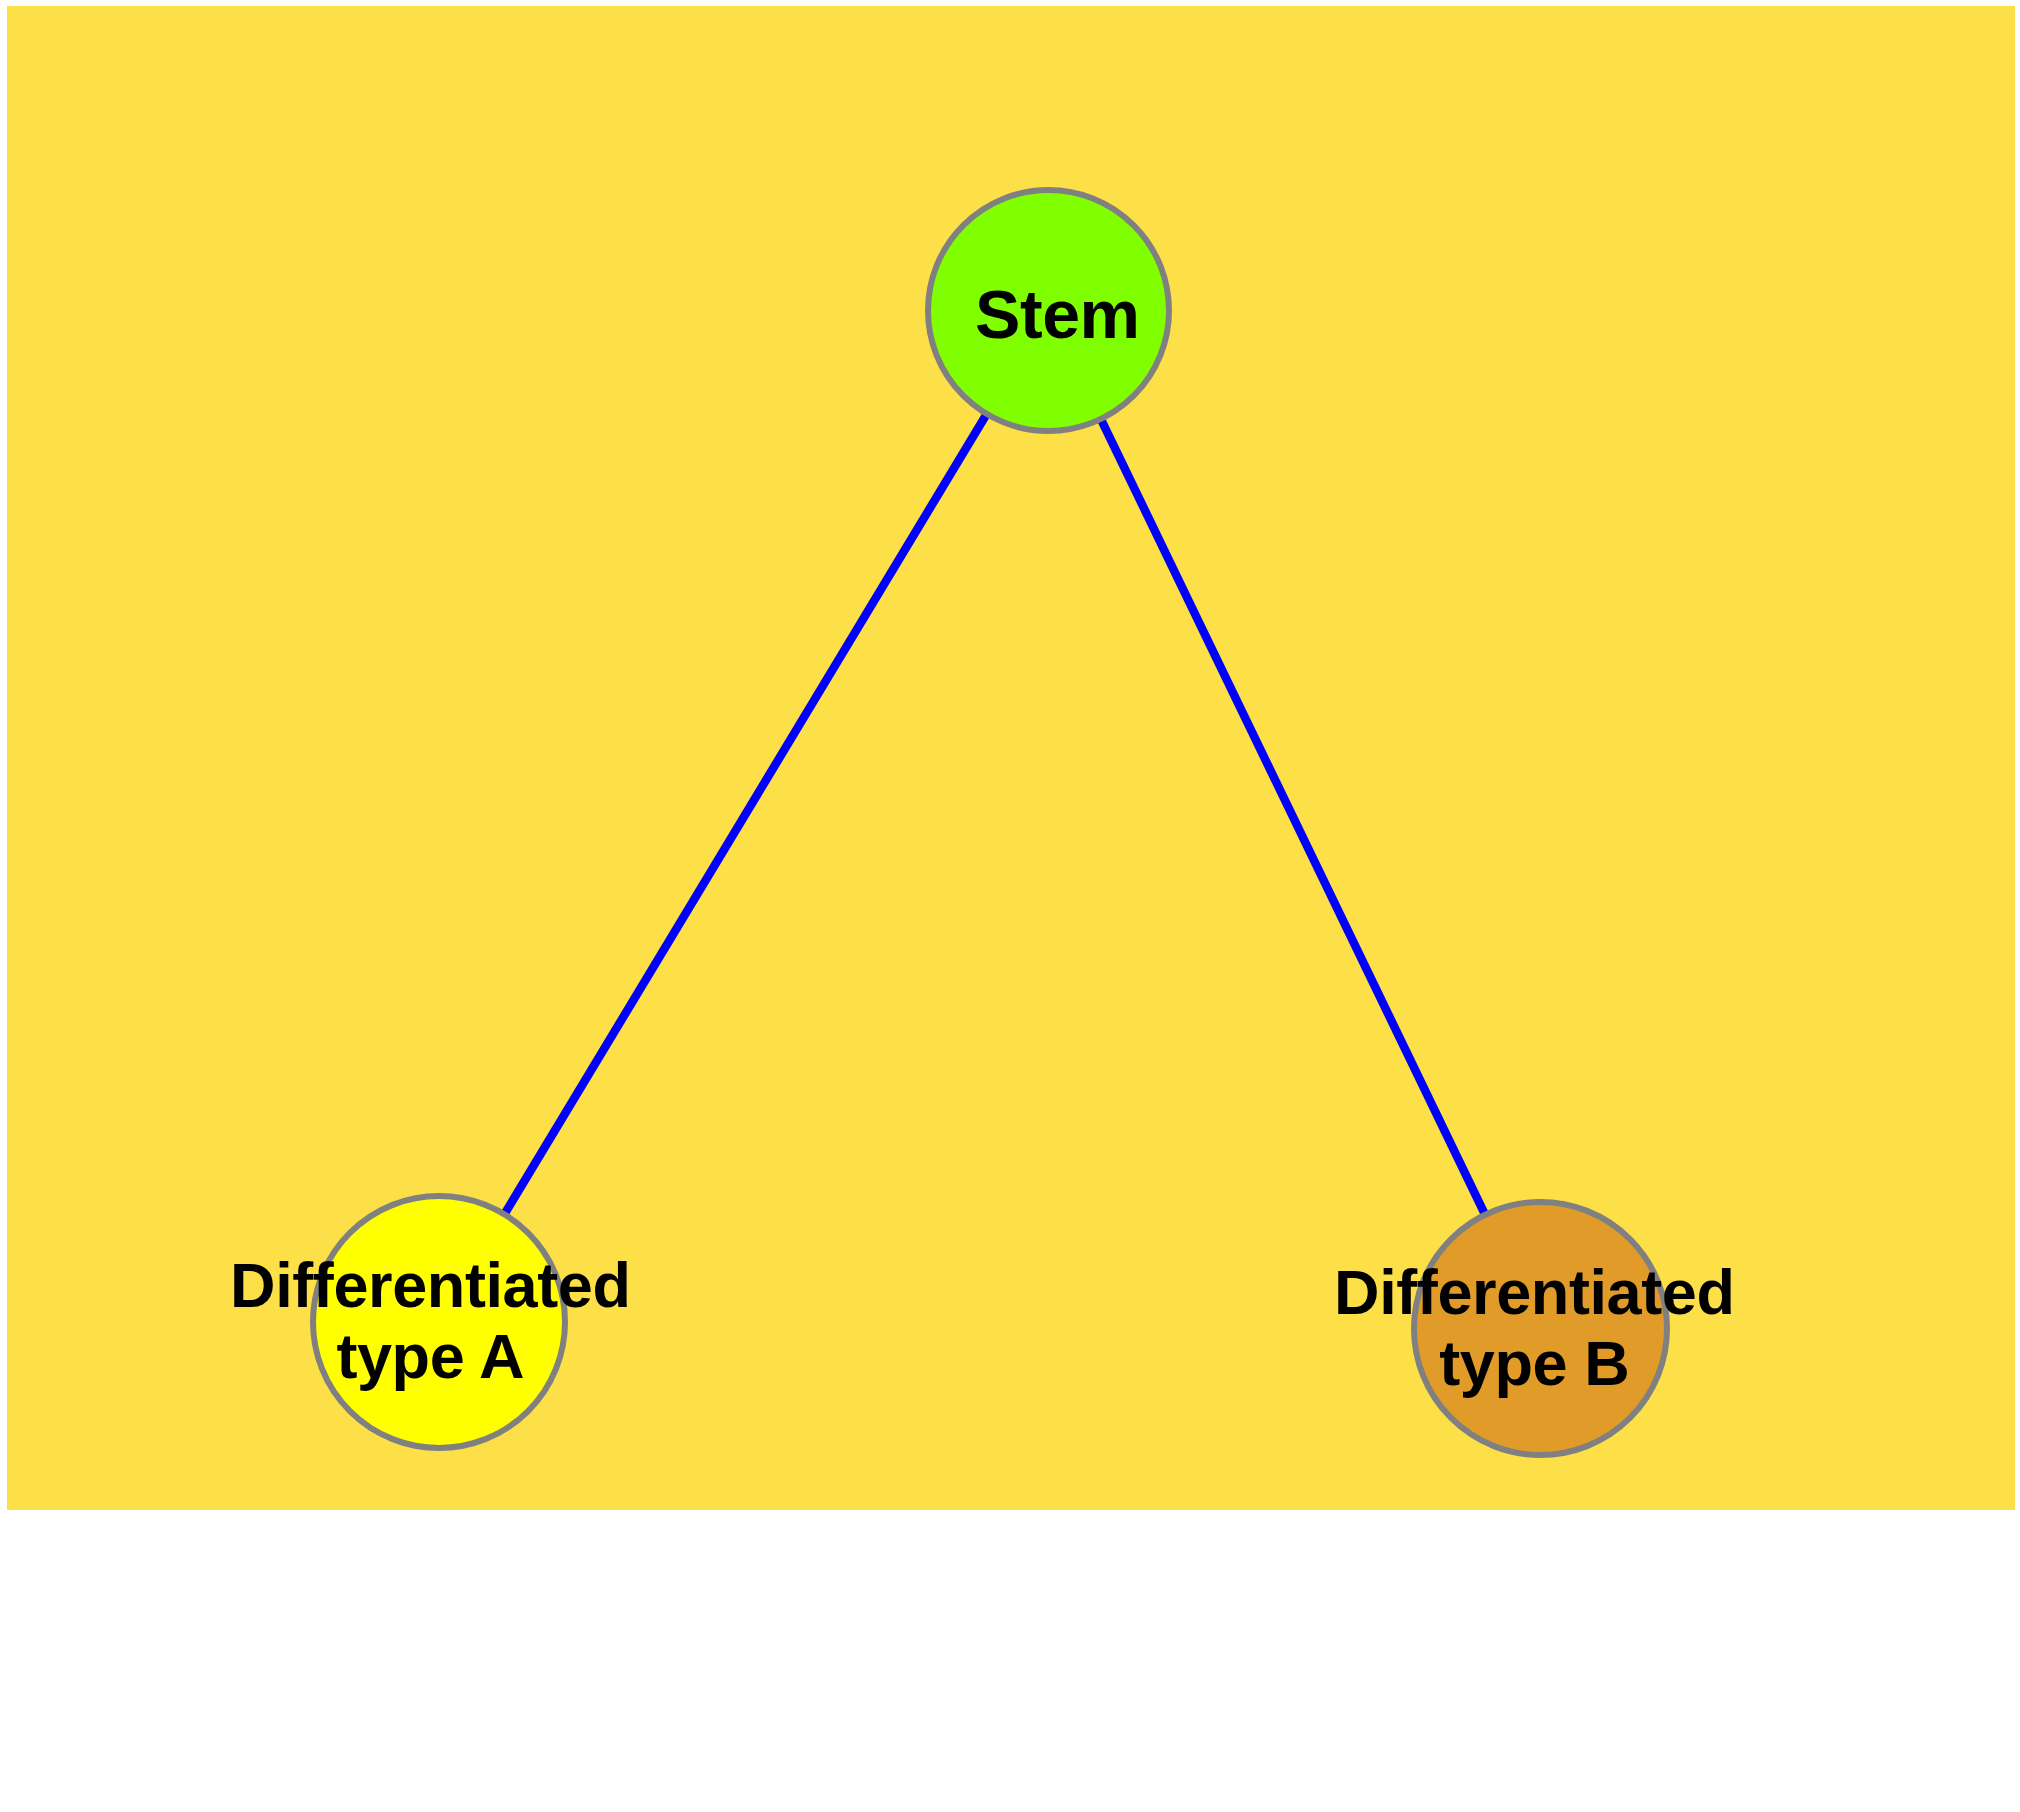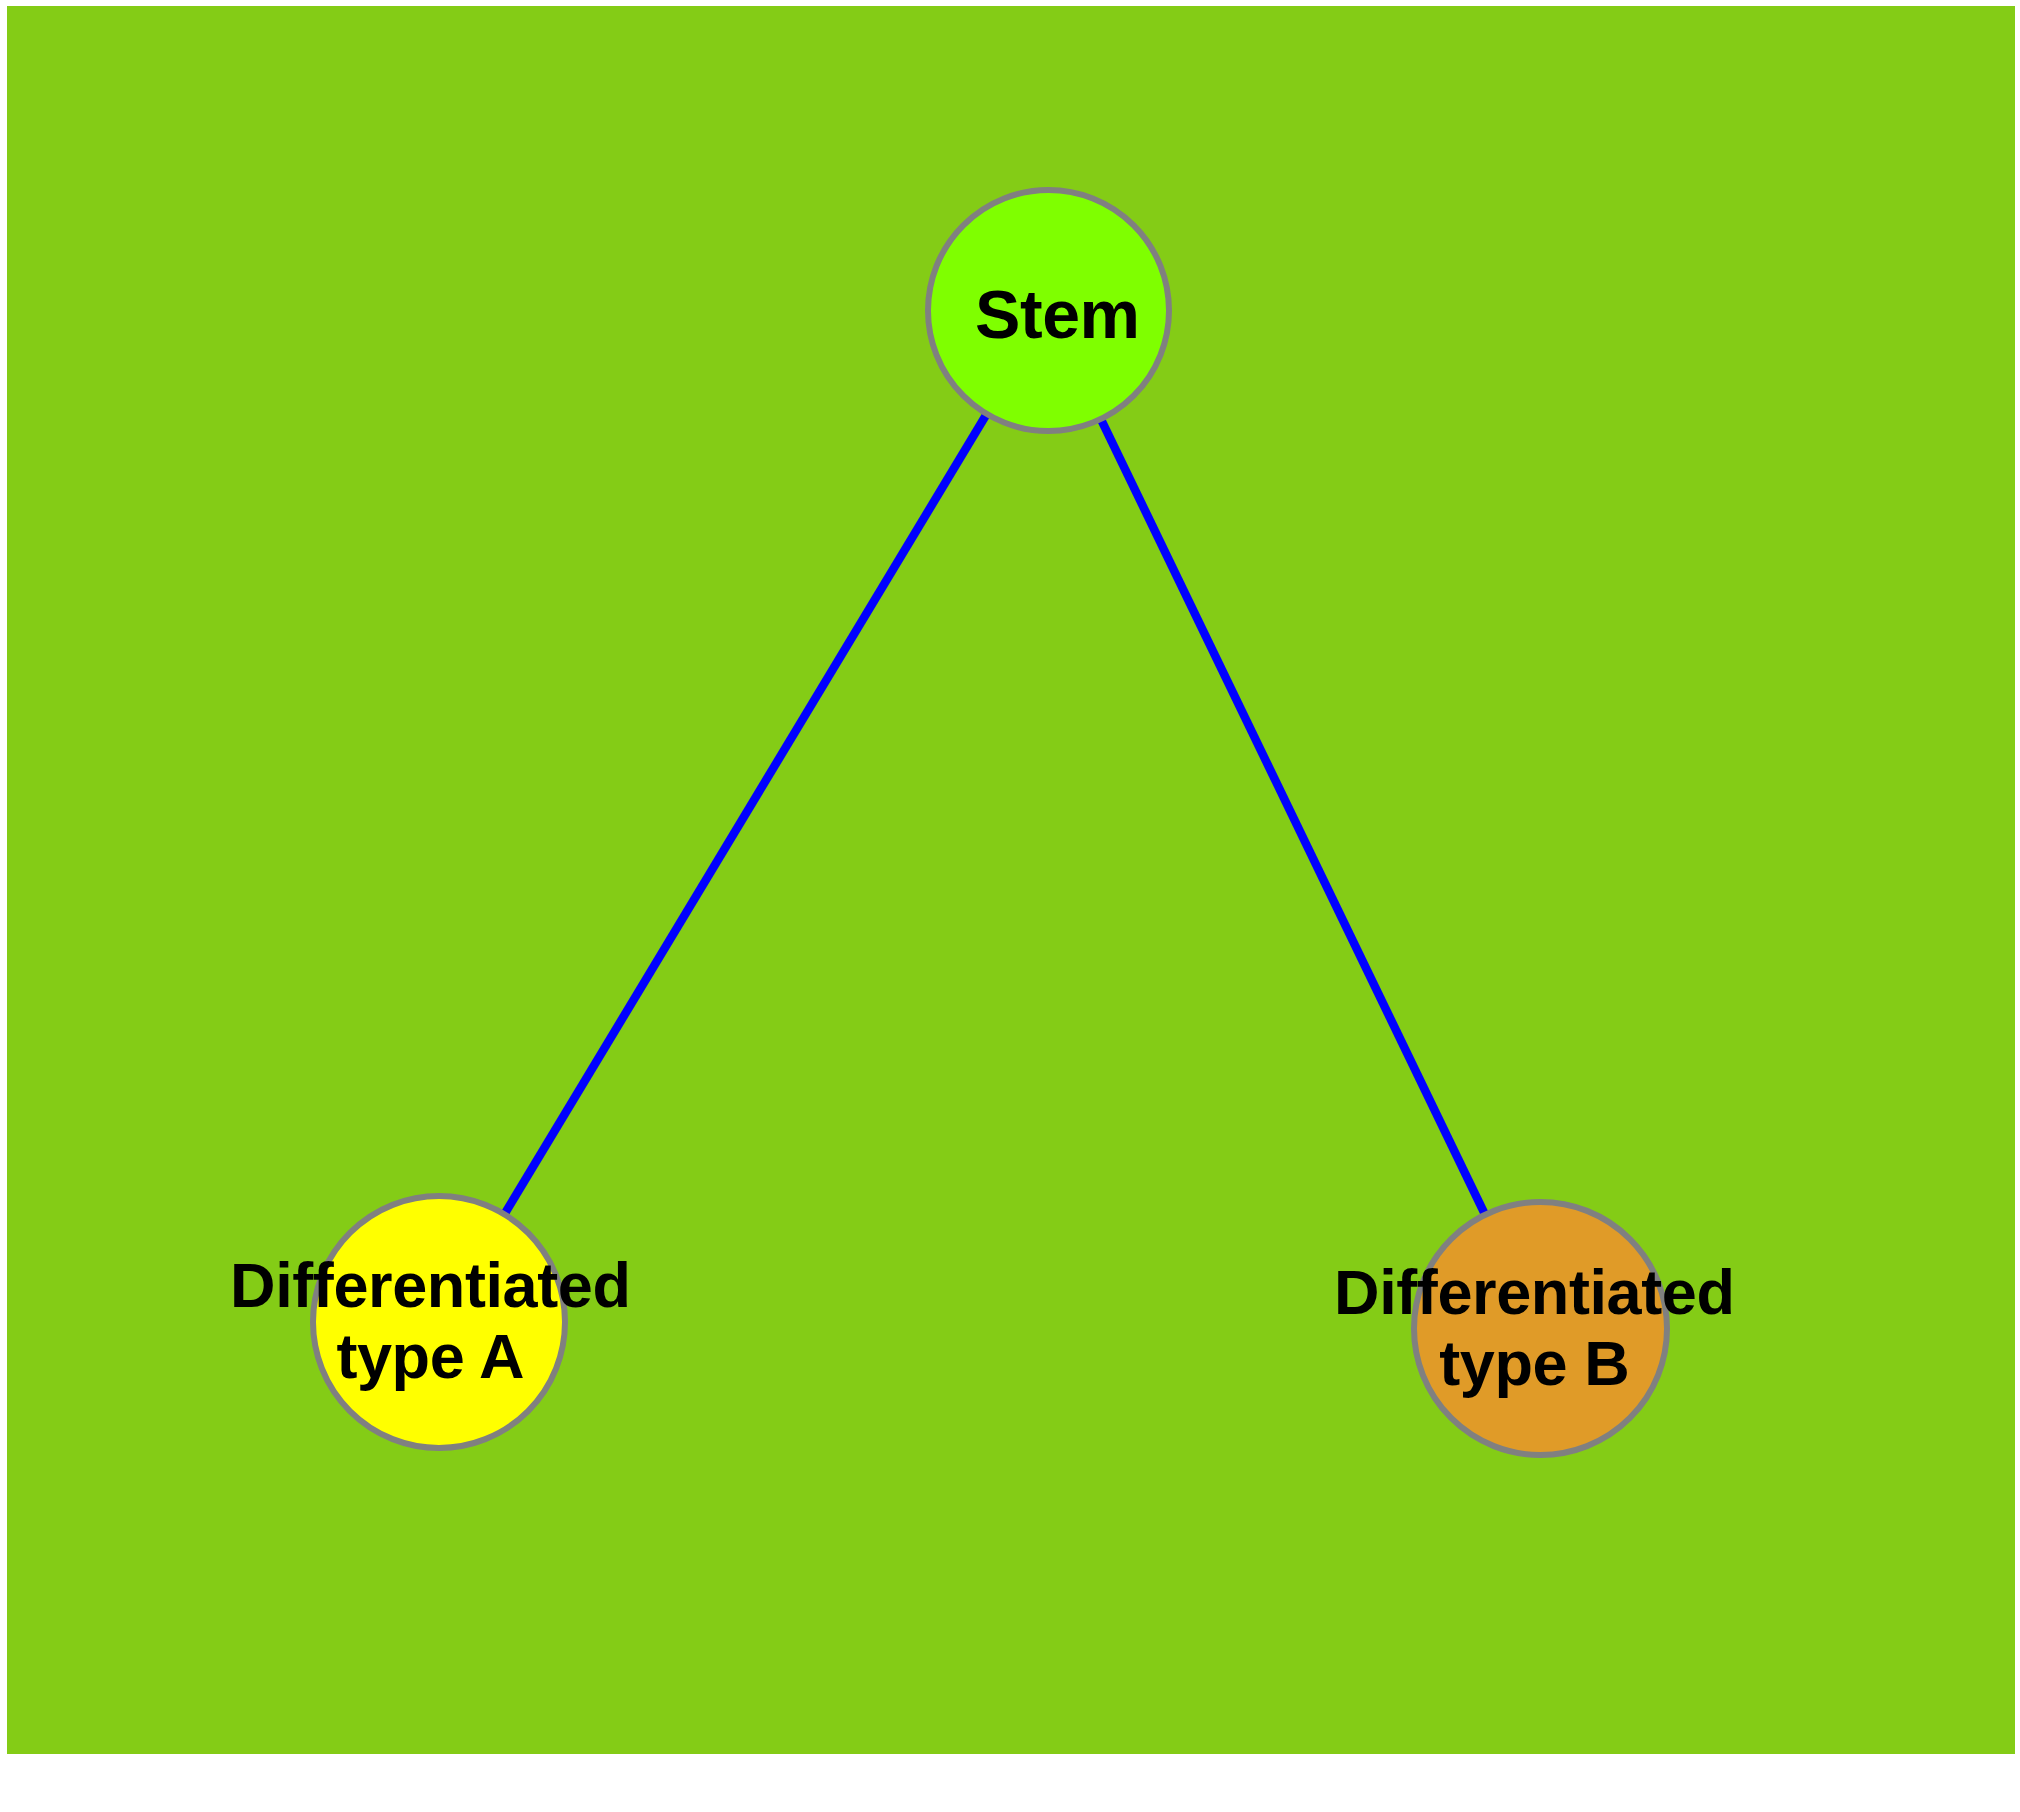--- a/index.html
+++ b/index.html
@@ -18,22 +18,22 @@
     width: 2021px;
     height: 1812px;
     background: #ffffff;
     box-sizing: border-box;
   }
   #graph-plane {
     position: absolute;
     left: 6.8px;
     top: 6px;
     width: 2008px;
-    height: 1748px;
-    background: #84cc16;
+    height: 1504px;
+    background: #fde047;
     overflow: hidden;
   }
   #edge-layer {
     position: absolute;
     left: 0;
     top: 0;
     width: 2008px;
     height: 1800px;
     z-index: 1;
   }

